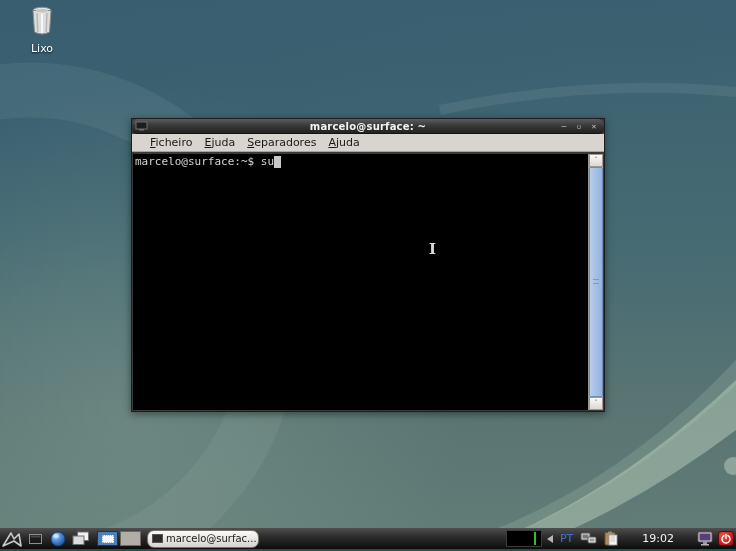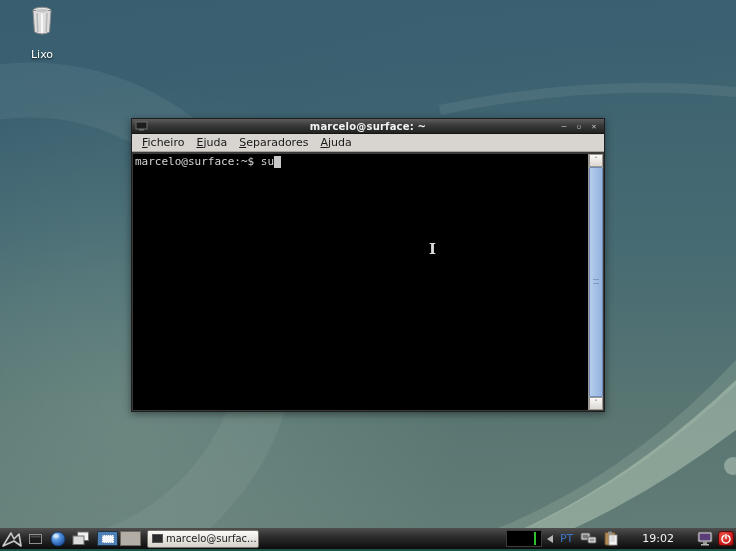--- a/index.html
+++ b/index.html
@@ -14,47 +14,47 @@
       linear-gradient(165deg, #385e70 0%, #41687313 40%, #41687300 100%),
       linear-gradient(180deg, #3a6071 0%, #476b72 45%, #5a7672 75%, #637d77 100%);
   }
   .wallpaper-svg { position:absolute; inset:0; }
 
   
   .trash {
     position:absolute; left:18px; top:6px; width:48px; text-align:center; cursor:default;
   }
   .trash .label {
-    margin-top:8px; font-size:11px; color:#ffffff; text-shadow:0 1px 2px rgba(0,0,0,0.8);
+    margin-top:2px; font-size:11px; color:#ffffff; text-shadow:0 1px 2px rgba(0,0,0,0.8);
   }
 
   
   .window {
     position:absolute; left:131px; top:118px; width:474px; height:294px;
     border:1px solid #1d1d1d; background:#3a3a3a;
     box-shadow:0 2px 8px rgba(0,0,0,0.45);
   }
   .titlebar {
     height:15px; display:flex; align-items:center;
     background:linear-gradient(180deg, #5c5c5c 0%, #3a3a3a 45%, #222222 100%);
-    border-bottom:1px solid #141414; position:relative;
+    border-bottom:1px solid #141414; position:relative;border-radius:6px;
   }
   .titlebar .win-icon { width:14px; height:10px; margin-left:3px; }
   .titlebar .title {
     position:absolute; left:0; right:0; text-align:center;
     font-size:10px; font-weight:bold; color:#f2f2f2; letter-spacing:0.2px;
   }
   .titlebar .controls { margin-left:auto; display:flex; gap:5px; padding-right:5px; position:relative; }
   .titlebar .ctrl {
     font-size:8px; line-height:9px; color:#c9c9c9; width:10px; text-align:center; cursor:default;
     font-family:"DejaVu Sans Mono", monospace;
   }
   .menubar {
     height:18px; background:#d8d5d0; border-bottom:1px solid #a9a59e;
-    display:flex; align-items:center; padding-left:4px;
+    display:flex; align-items:center; padding-left:12px;
   }
   .menu-item {
     font-size:11px; color:#1a1a1a; padding:1px 6px; cursor:default;
   }
   .menu-item u { text-decoration:underline; }
   .term {
     position:absolute; left:1px; right:1px; top:35px; bottom:1px;
     background:#000; overflow:hidden;
   }
   .term .line {
@@ -97,21 +97,21 @@
   .ws { width:21px; height:15px; border:1px solid #20333f; }
   .ws.active { background:#4e80b8; position:relative; }
   .ws.active .mini-win {
     position:absolute; left:4px; top:3px; width:12px; height:8px;
     background:#f4f6fa; border:1px dotted #9fb6d4;
   }
   .ws.other { background:#b2aea6; border-color:#6d6a63; }
   .task-btn {
     width:112px; height:18px; display:flex; align-items:center; gap:3px;
     background:linear-gradient(180deg,#fbfaf8,#d7d3cc);
-    border:1px solid #77736b; border-radius:2px; padding:0 4px; overflow:hidden;
+    border:1px solid #77736b; border-radius:7px; padding:0 4px; overflow:hidden;
   }
   .task-btn .tlabel { font-size:10px; color:#1c1c1c; white-space:nowrap; }
   .task-win-icon { width:11px; height:9px; background:#2a2a2a; border:1px solid #555; flex:none; }
   .spacer { flex:1; }
   .cpu-mon { width:36px; height:17px; background:#000; border:1px solid #3a3a3a; position:relative; }
   .cpu-mon .cpu-line { position:absolute; right:5px; top:1px; bottom:1px; width:2px; background:#2ec02e; }
   .tray-arrow {
     width:0; height:0; border-top:4px solid transparent; border-bottom:4px solid transparent;
     border-right:6px solid #b5b5b5; margin:0 2px;
   }

